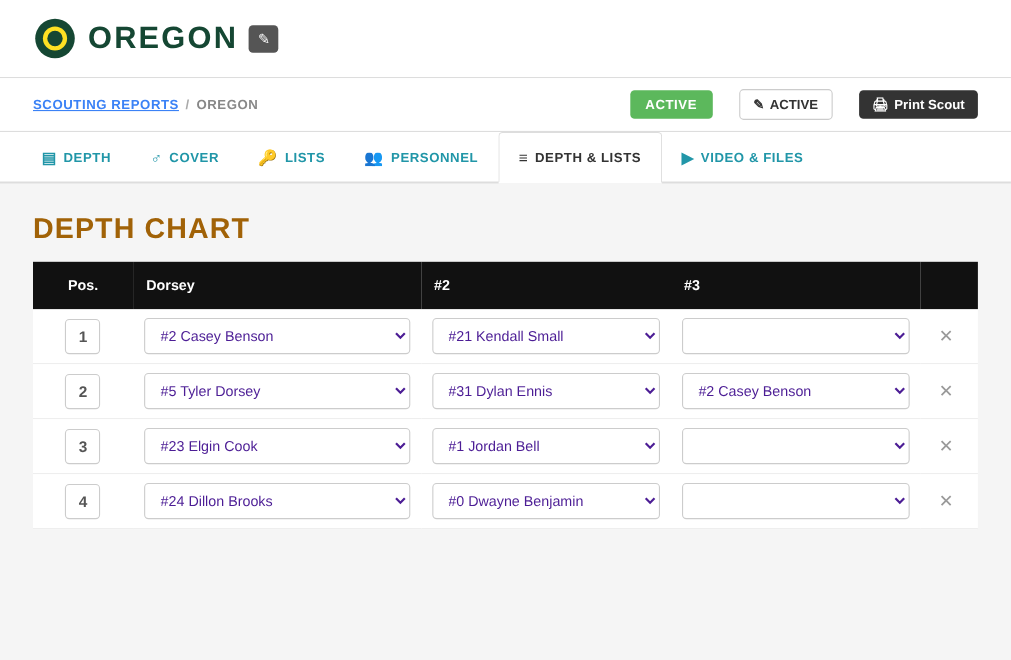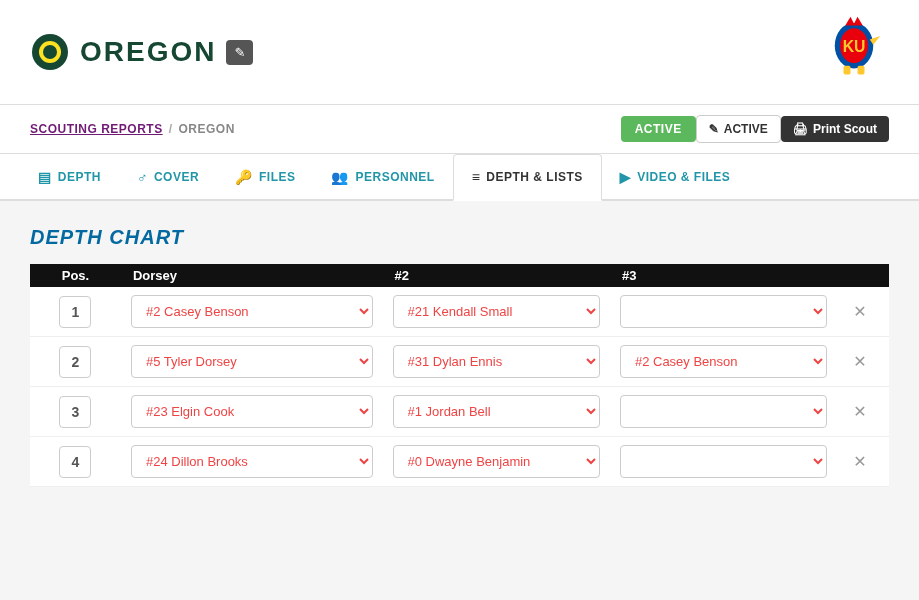--- a/index.html
+++ b/index.html
@@ -72,26 +72,26 @@
       text-transform: uppercase;
     }
     .breadcrumb .separator {
       color: #aaa;
     }
     .breadcrumb .current {
       color: #888;
     }
     .breadcrumb .scouting {
       text-decoration: underline;
-      color: #701a75;
+      color: #3b82f6;
     }
     .breadcrumb-actions {
       display: flex;
       align-items: center;
-      gap: 0;
+      gap: 24px;
     }
     .btn-active {
       background: #5cb85c;
       color: #fff;
       border: none;
       border-radius: 4px;
       padding: 6px 14px;
       font-size: 12px;
       font-weight: 700;
       cursor: pointer;
@@ -158,41 +158,40 @@
       font-size: 14px;
     }
 
     
     .main-content {
       padding: 25px 30px;
       background: #f5f5f5;
     }
 
     .section-title {
-      font-size: 20px;
+      font-size: 26px;
       font-weight: 900;
-      color: #0369a1;
+      color: #a16207;
       letter-spacing: 1px;
       margin-bottom: 15px;
       text-transform: uppercase;
-      font-style: italic;
     }
 
     
     .depth-table {
       width: 100%;
       border-collapse: collapse;
       background: #fff;
     }
     .depth-table thead tr {
       background: #111;
       color: #fff;
     }
     .depth-table thead th {
-      padding: 4px 12px;
+      padding: 14px 12px;
       font-size: 13px;
       font-weight: 600;
       text-align: left;
     }
     .depth-table thead th.pos-col {
       width: 80px;
       text-align: center;
     }
     .depth-table thead th.starter-col {
       width: 230px;
@@ -229,21 +228,21 @@
       font-weight: 600;
       color: #555;
       background: #fff;
     }
     .player-select {
       width: 100%;
       padding: 7px 10px;
       border: 1px solid #ccc;
       border-radius: 4px;
       font-size: 13px;
-      color: #ef4444;
+      color: #4c1d95;
       background: #fff;
       cursor: pointer;
       appearance: auto;
     }
     .delete-btn {
       background: transparent;
       border: none;
       color: #999;
       font-size: 16px;
       cursor: pointer;
@@ -260,36 +259,20 @@
       <circle cx="20" cy="20" r="18" fill="#154733"></circle>
       <circle cx="20" cy="20" r="11" fill="#FEE123"></circle>
       <circle cx="20" cy="20" r="7" fill="#154733"></circle>
     </svg>
     <span class="oregon-text">OREGON</span>
     <button class="edit-btn">
       <span style="font-size:13px;">✎</span>
     </button>
   </div>
 
-  <div>
-    <svg class="ku-logo" viewBox="0 0 80 80" xmlns="http://www.w3.org/2000/svg">
-      <rect width="80" height="80" fill="transparent"></rect>
-
-      <ellipse cx="40" cy="35" rx="22" ry="26" fill="#0051A5"></ellipse>
-      <ellipse cx="40" cy="35" rx="16" ry="20" fill="#E8000D"></ellipse>
-      <text x="40" y="42" text-anchor="middle" font-size="18" font-weight="900" fill="#FFC82D" font-family="Arial">KU</text>
-
-      <polygon points="58,28 70,24 62,34" fill="#FFC82D"></polygon>
-
-      <polygon points="30,12 36,2 40,10 44,2 50,12" fill="#E8000D"></polygon>
-
-      <rect x="28" y="58" width="8" height="10" rx="2" fill="#FFC82D"></rect>
-      <rect x="44" y="58" width="8" height="10" rx="2" fill="#FFC82D"></rect>
-    </svg>
-  </div>
 </div>
 
 <div class="breadcrumb-bar">
   <div class="breadcrumb">
     <span class="scouting" style="cursor:pointer;">SCOUTING REPORTS</span>
     <span class="separator">/</span>
     <span class="current">OREGON</span>
   </div>
   <div class="breadcrumb-actions">
     <button class="btn-active">ACTIVE</button>
@@ -308,21 +291,21 @@
   <button class="tab">
     <span class="tab-icon">▤</span>
     <span>DEPTH</span>
   </button>
   <button class="tab">
     <span class="tab-icon">♂</span>
     <span>COVER</span>
   </button>
   <button class="tab">
     <span class="tab-icon">🔑</span>
-    <span>FILES</span>
+    <span>LISTS</span>
   </button>
   <button class="tab">
     <span class="tab-icon">👥</span>
     <span>PERSONNEL</span>
   </button>
   <button class="tab active">
     <span class="tab-icon">≡</span>
     <span>DEPTH &amp; LISTS</span>
   </button>
   <button class="tab">

